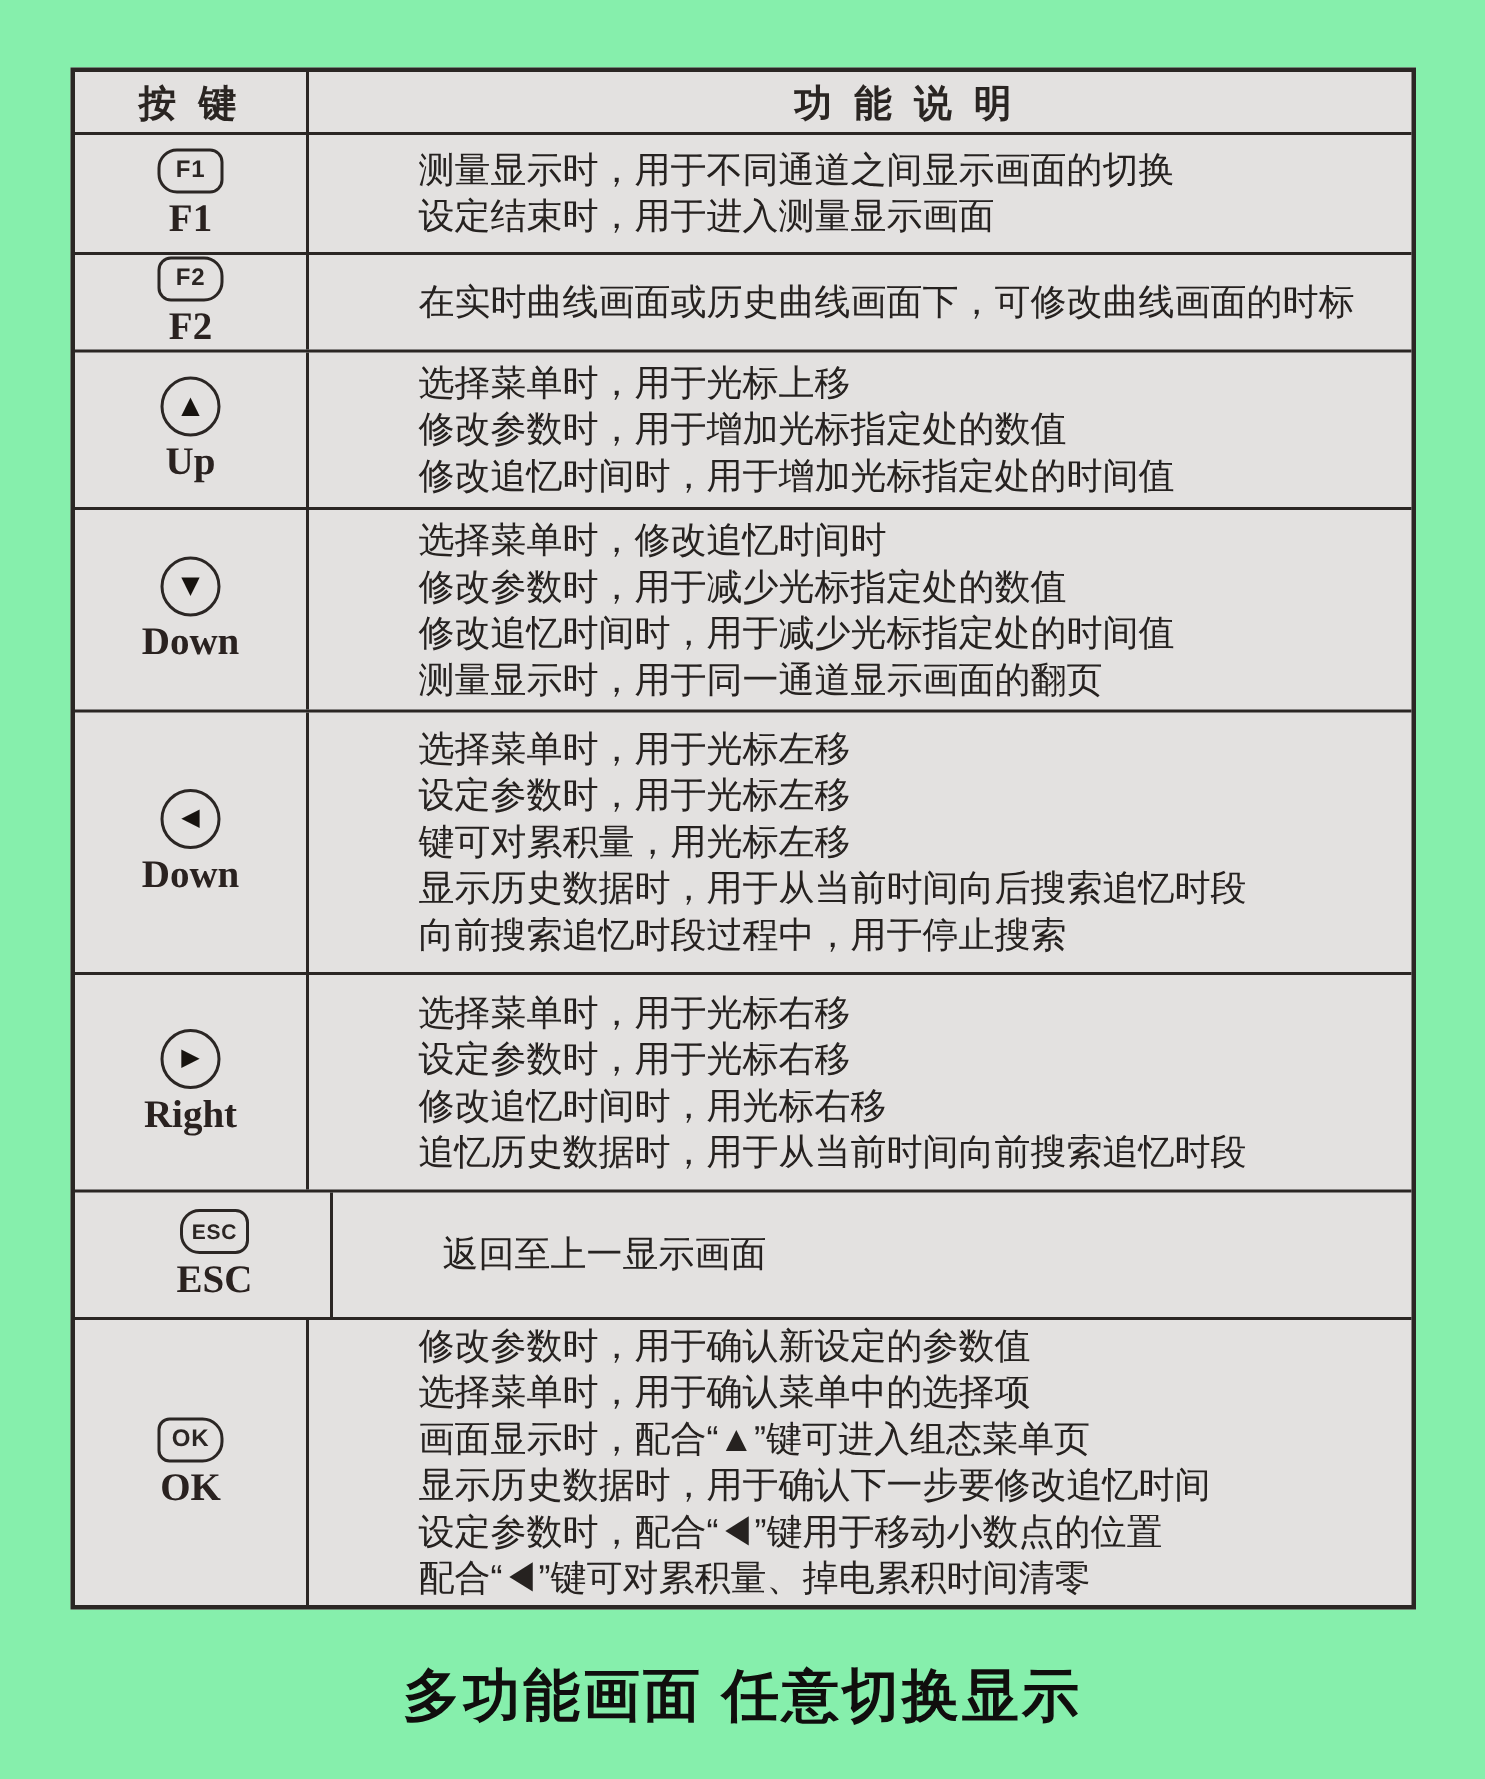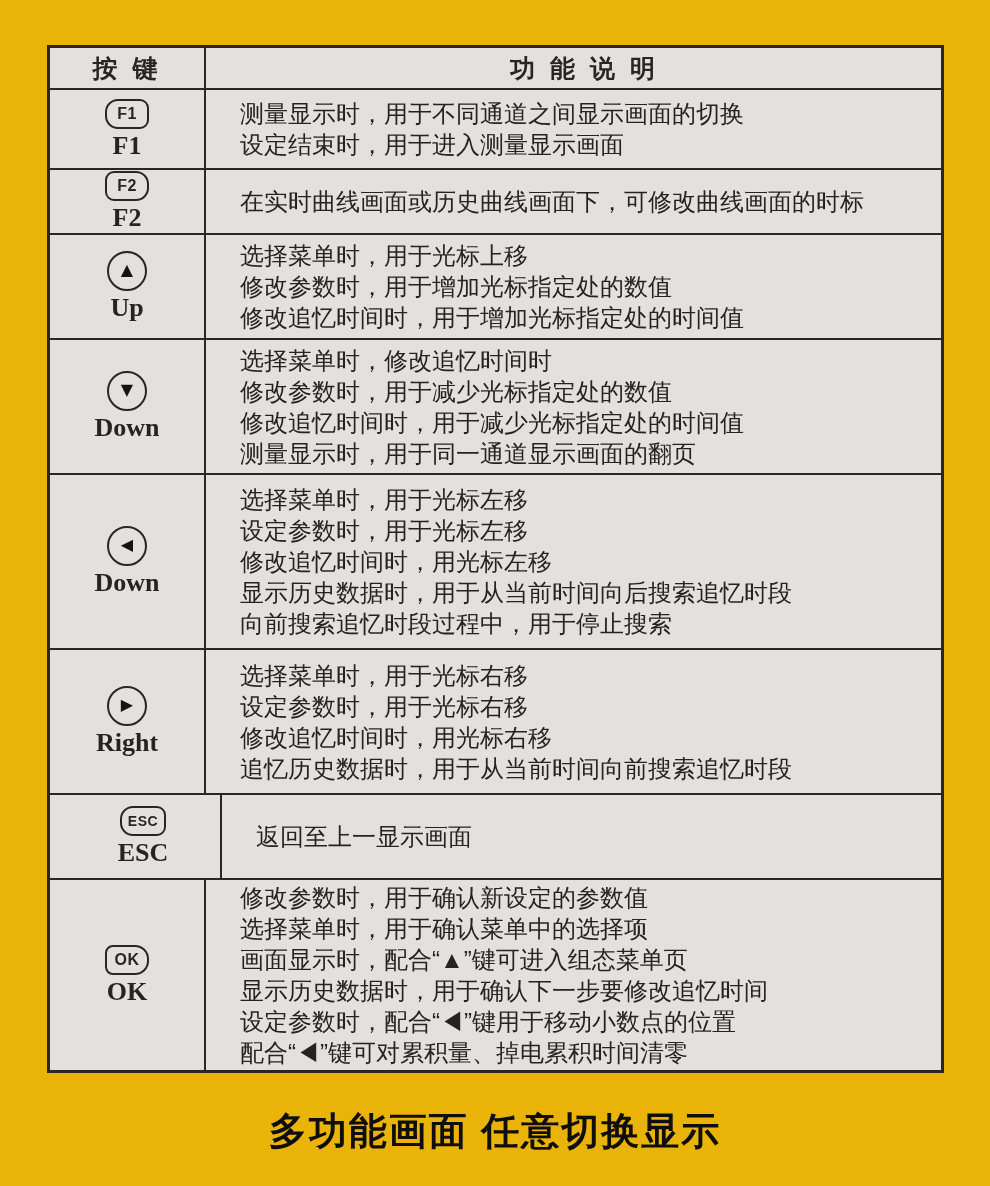--- a/index.html
+++ b/index.html
@@ -1,39 +1,39 @@
 <!DOCTYPE html>
 <html><head>
 <meta charset="utf-8">
 <style>
   html,body { margin:0; padding:0; background:#dedcdb; }
   .page {
     position:relative; width:990px; height:1186px;
-    background:#eab308; overflow:hidden;
+    background:#86efac; overflow:hidden;
     font-family:"Liberation Sans", sans-serif;
     color:#262220;
   }
   .key-table {
     position:absolute; left:47px; top:45px; width:897px;
     border:3px solid #2b2624; box-sizing:border-box;
     background:#e3e1e0;
   }
   .trow { display:flex; box-sizing:border-box; }
   .trow + .trow { border-top:2px solid #2b2624; }
   .r0 { height:40px; } .r1 { height:80px; } .r2 { height:65px; }
   .r3 { height:105px; } .r4 { height:135px; } .r5 { height:175px; }
   .r6 { height:145px; } .r7 { height:85px;padding-left:16px; } .r8 { height:192px; }
   .key-cell {
     width:156px; flex:0 0 156px; border-right:2px solid #2b2624;
     display:flex; flex-direction:column; align-items:center; justify-content:center;
     gap:3px; box-sizing:border-box;
   }
   .desc-cell {
     flex:1; display:flex; flex-direction:column; justify-content:center;
-    padding:0 12px 0 34px; box-sizing:border-box;
+    padding:0 12px 0 34px; box-sizing:border-box;margin-left:39px;
   }
   .hcell {
     display:flex; align-items:center; justify-content:center;
     font-size:25px; font-weight:bold; color:#2a2522; letter-spacing:4px;
   }
   .line { font-size:24px; line-height:31px; color:#262220; }
   .key-label {
     font-family:"Liberation Serif", serif; font-weight:bold;
     font-size:26px; color:#2a2220; line-height:28px;
   }
@@ -130,21 +130,21 @@
     <div class="trow r5">
       <div class="key-cell">
         <div class="keycircle">
           <span class="tri">◀</span>
         </div>
         <div class="key-label">Down</div>
       </div>
       <div class="desc-cell">
         <div class="line">选择菜单时，用于光标左移</div>
         <div class="line">设定参数时，用于光标左移</div>
-        <div class="line">修改追忆时间时，用光标左移</div>
+        <div class="line">键可对累积量，用光标左移</div>
         <div class="line">显示历史数据时，用于从当前时间向后搜索追忆时段</div>
         <div class="line">向前搜索追忆时段过程中，用于停止搜索</div>
       </div>
     </div>
 
     <div class="trow r6">
       <div class="key-cell">
         <div class="keycircle">
           <span class="tri">▶</span>
         </div>

